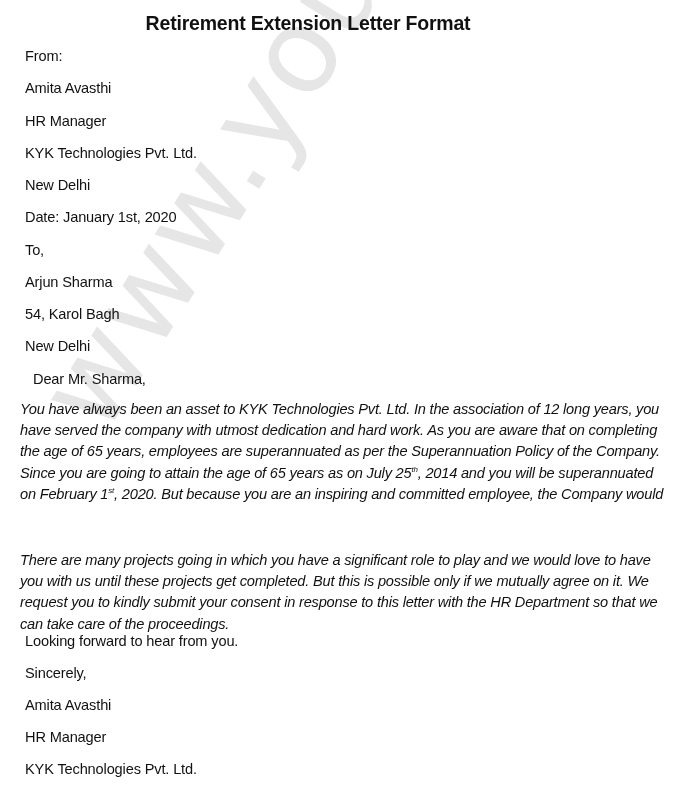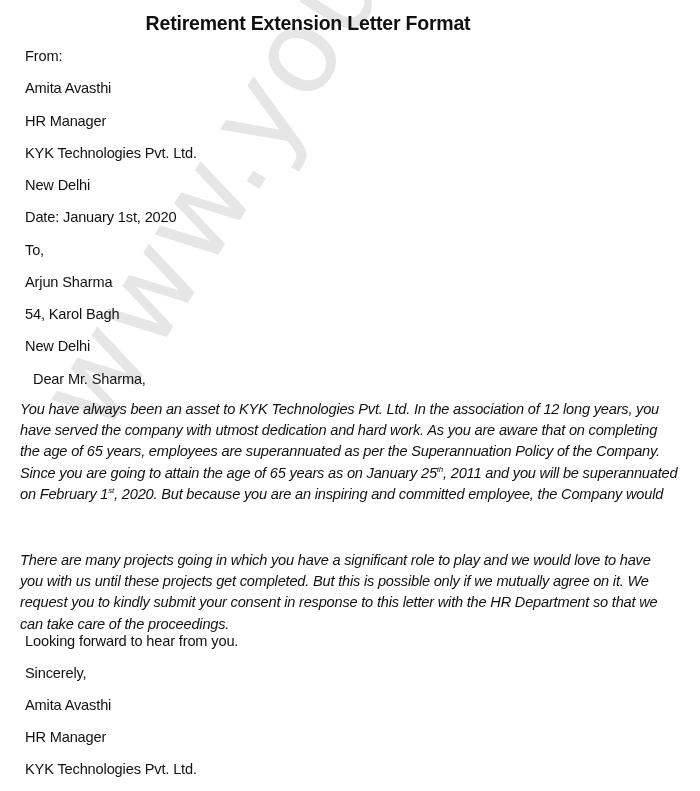--- a/index.html
+++ b/index.html
@@ -89,21 +89,21 @@
     <div class="line" style="top:274px;">Arjun Sharma</div>
     <div class="line" style="top:306px;">54, Karol Bagh</div>
     <div class="line" style="top:338px;">New Delhi</div>
 
     <div class="line" style="top:371px;margin-left:8px;">Dear Mr. Sharma,</div>
 
     <div class="para" style="top:399px;">
       <span class="pl">You have always been an asset to KYK Technologies Pvt. Ltd. In the association of 12 long years, you</span>
       <span class="pl">have served the company with utmost dedication and hard work. As you are aware that on completing</span>
       <span class="pl">the age of 65 years, employees are superannuated as per the Superannuation Policy of the Company.</span>
-      <span class="pl"><span>Since you are going to attain the age of 65 years as on January 25</span><sup>th</sup><span>, 2011 and you will be superannuated</span></span>
+      <span class="pl"><span>Since you are going to attain the age of 65 years as on July 25</span><sup>th</sup><span>, 2014 and you will be superannuated</span></span>
       <span class="pl"><span>on February 1</span><sup>st</sup><span>, 2020. But because you are an inspiring and committed employee, the Company would</span></span>
     </div>
 
     <div class="para" style="top:550px;">
       <span class="pl">There are many projects going in which you have a significant role to play and we would love to have</span>
       <span class="pl">you with us until these projects get completed. But this is possible only if we mutually agree on it. We</span>
       <span class="pl">request you to kindly submit your consent in response to this letter with the HR Department so that we</span>
       <span class="pl">can take care of the proceedings.</span>
     </div>
 

